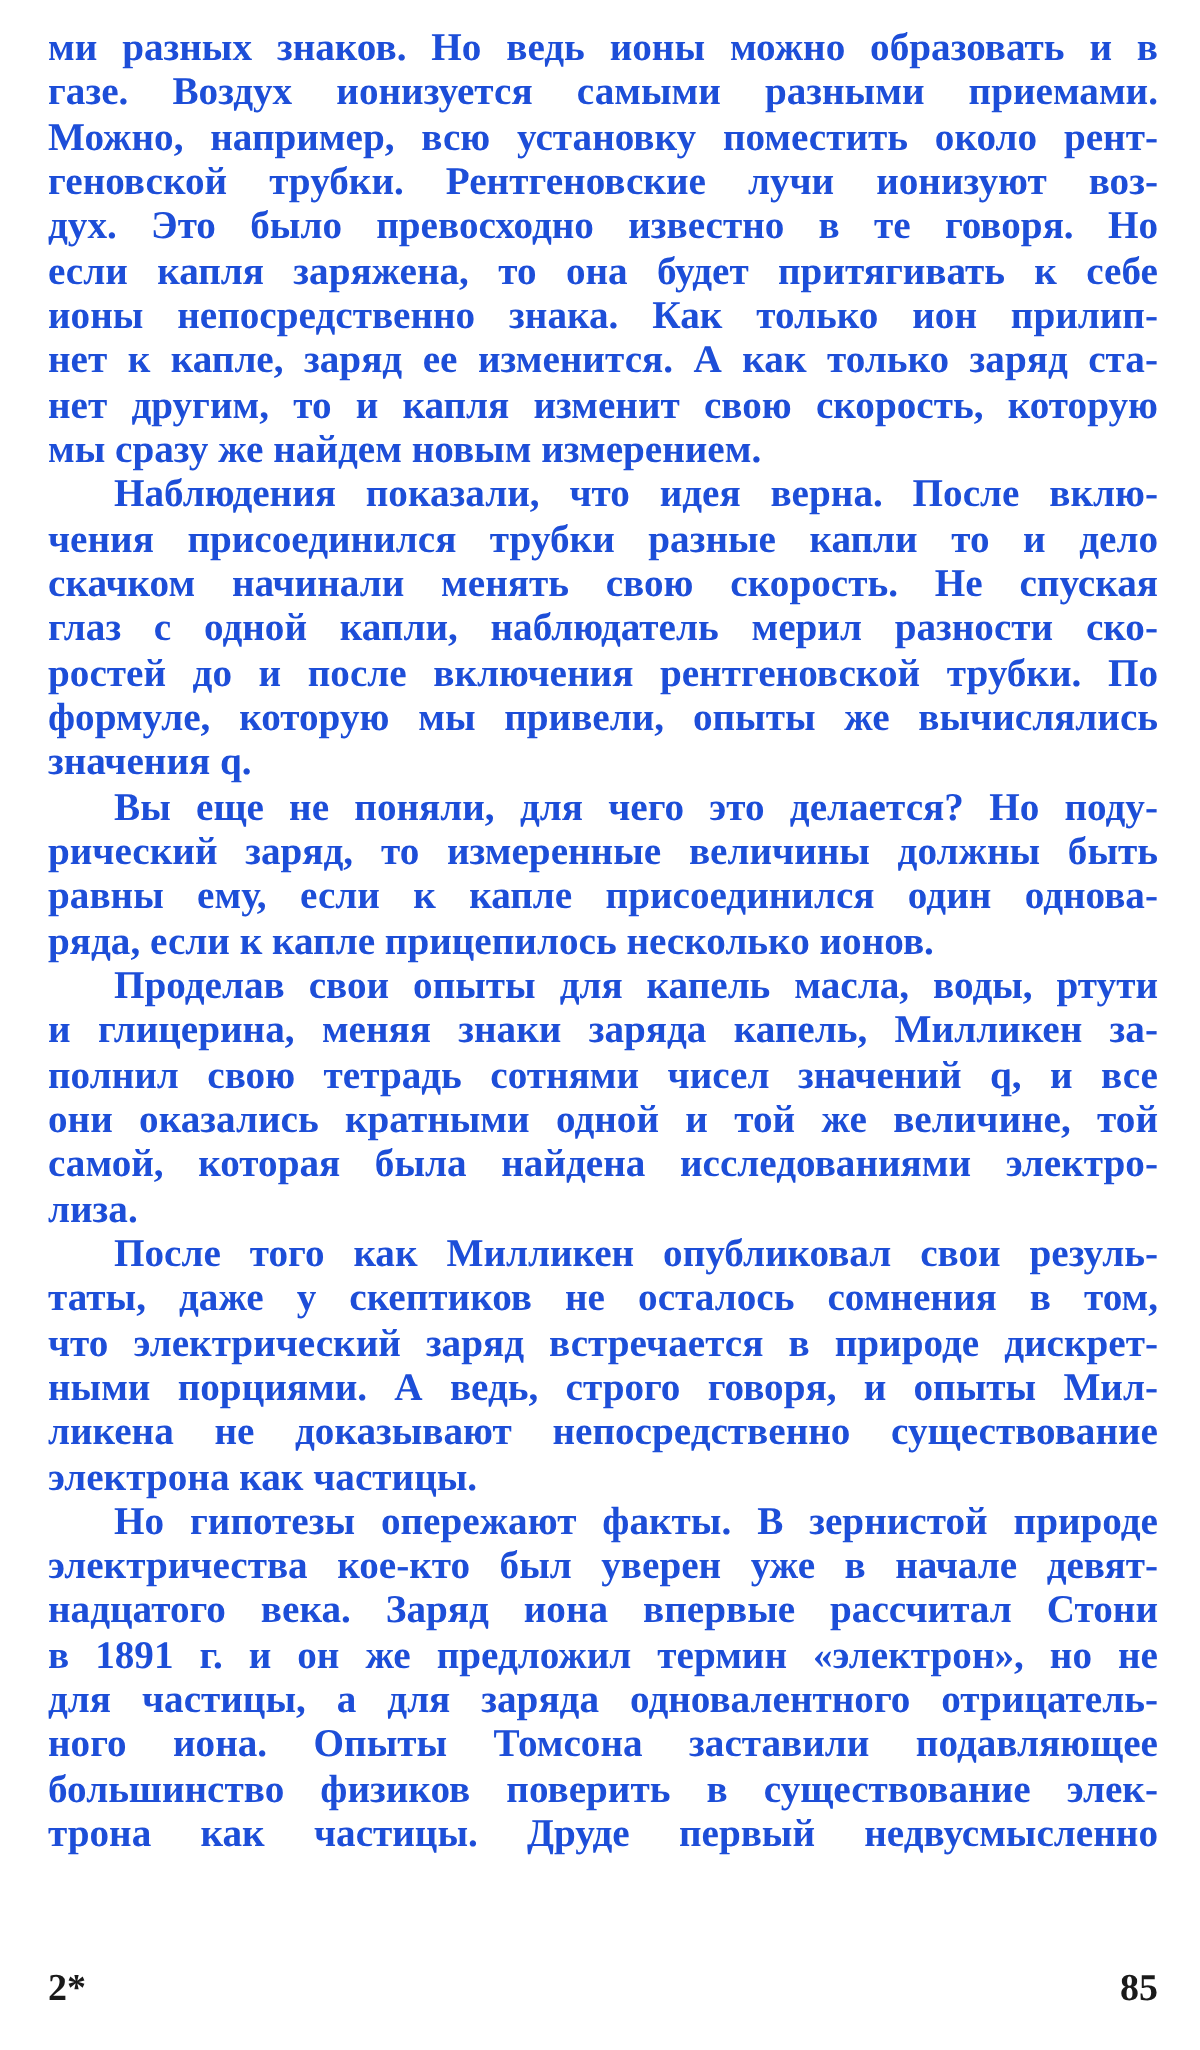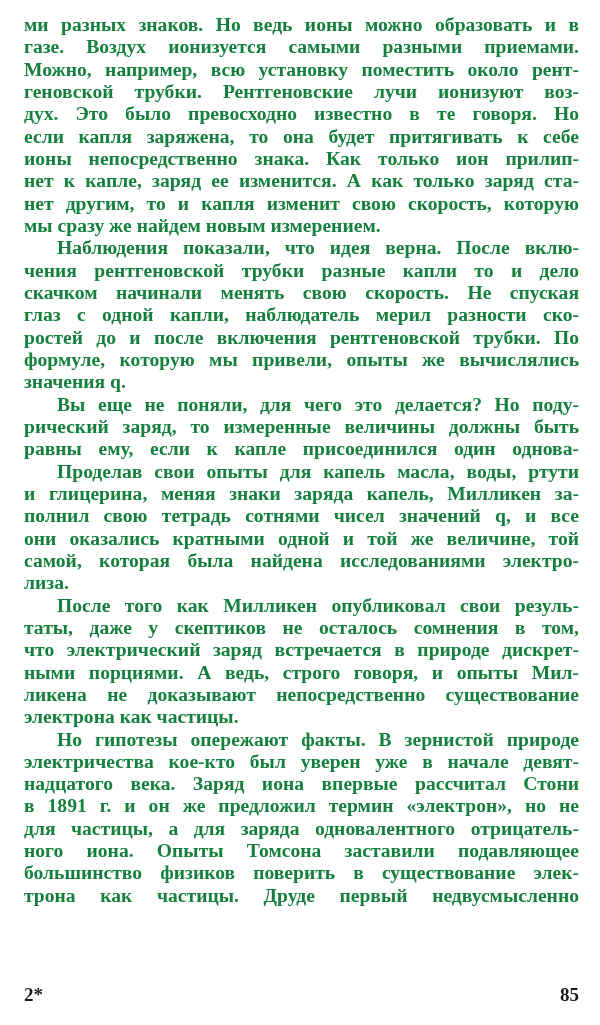--- a/index.html
+++ b/index.html
@@ -14,21 +14,21 @@
     position: relative;
   }
   .page {
     position: absolute;
     left: 24px;
     top: 14px;
     width: 555px;
     font-family: "Liberation Serif", "DejaVu Serif", serif;
     font-size: 19.6px;
     font-weight: bold;
-    color: #15803d;
+    color: #1d4ed8;
     line-height: 22.33px;
   }
   .line {
     display: block;
     height: 22.33px;
     white-space: nowrap;
     text-align: justify;
     text-align-last: justify;
     overflow: visible;
   }
@@ -63,31 +63,32 @@
       <span class="line">геновской трубки. Рентгеновские лучи ионизуют воз-</span>
       <span class="line">дух. Это было превосходно известно в те говоря. Но</span>
       <span class="line">если капля заряжена, то она будет притягивать к себе</span>
       <span class="line">ионы непосредственно знака. Как только ион прилип-</span>
       <span class="line">нет к капле, заряд ее изменится. А как только заряд ста-</span>
       <span class="line">нет другим, то и капля изменит свою скорость, которую</span>
       <span class="line last">мы сразу же найдем новым измерением.</span>
     </div>
     <div class="paragraph">
       <span class="line indent">Наблюдения показали, что идея верна. После вклю-</span>
-      <span class="line">чения рентгеновской трубки разные капли то и дело</span>
+      <span class="line">чения присоединился трубки разные капли то и дело</span>
       <span class="line">скачком начинали менять свою скорость. Не спуская</span>
       <span class="line">глаз с одной капли, наблюдатель мерил разности ско-</span>
       <span class="line">ростей до и после включения рентгеновской трубки. По</span>
       <span class="line">формуле, которую мы привели, опыты же вычислялись</span>
       <span class="line last">значения q.</span>
     </div>
     <div class="paragraph">
       <span class="line indent">Вы еще не поняли, для чего это делается? Но поду-</span>
       <span class="line">рический заряд, то измеренные величины должны быть</span>
       <span class="line">равны ему, если к капле присоединился один однова-</span>
+      <span class="line last">ряда, если к капле прицепилось несколько ионов.</span>
     </div>
     <div class="paragraph">
       <span class="line indent">Проделав свои опыты для капель масла, воды, ртути</span>
       <span class="line">и глицерина, меняя знаки заряда капель, Милликен за-</span>
       <span class="line">полнил свою тетрадь сотнями чисел значений q, и все</span>
       <span class="line">они оказались кратными одной и той же величине, той</span>
       <span class="line">самой, которая была найдена исследованиями электро-</span>
       <span class="line last">лиза.</span>
     </div>
     <div class="paragraph">

